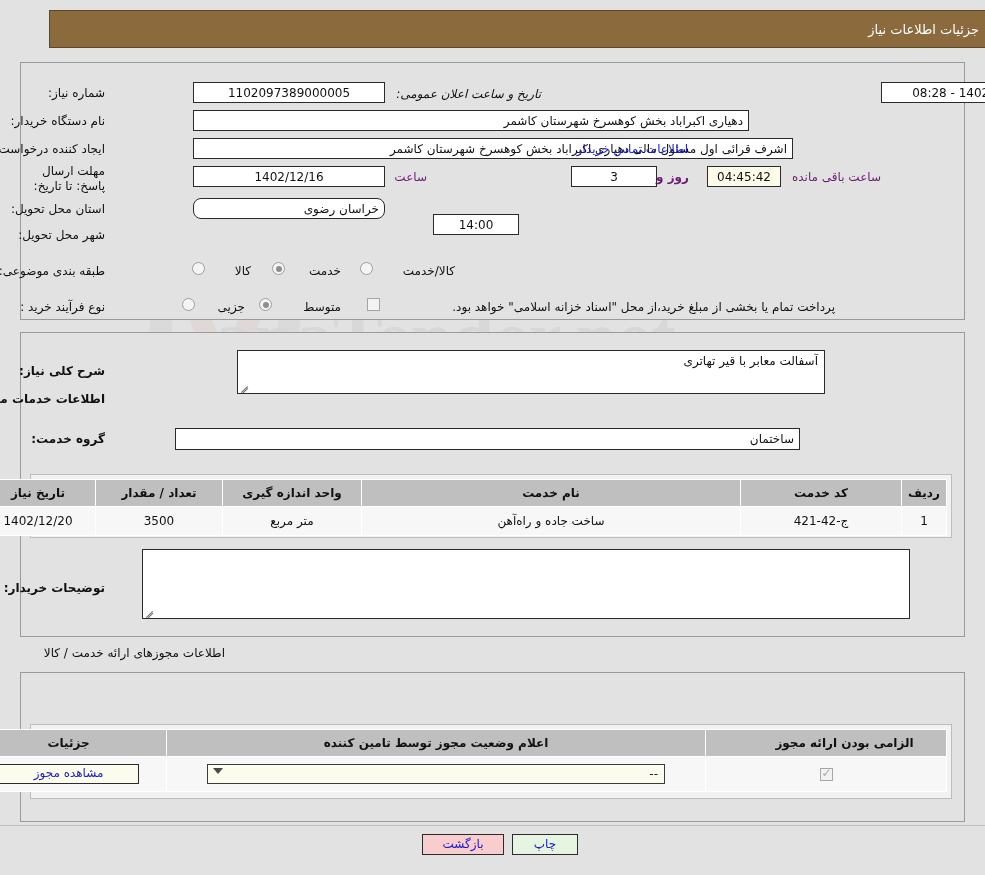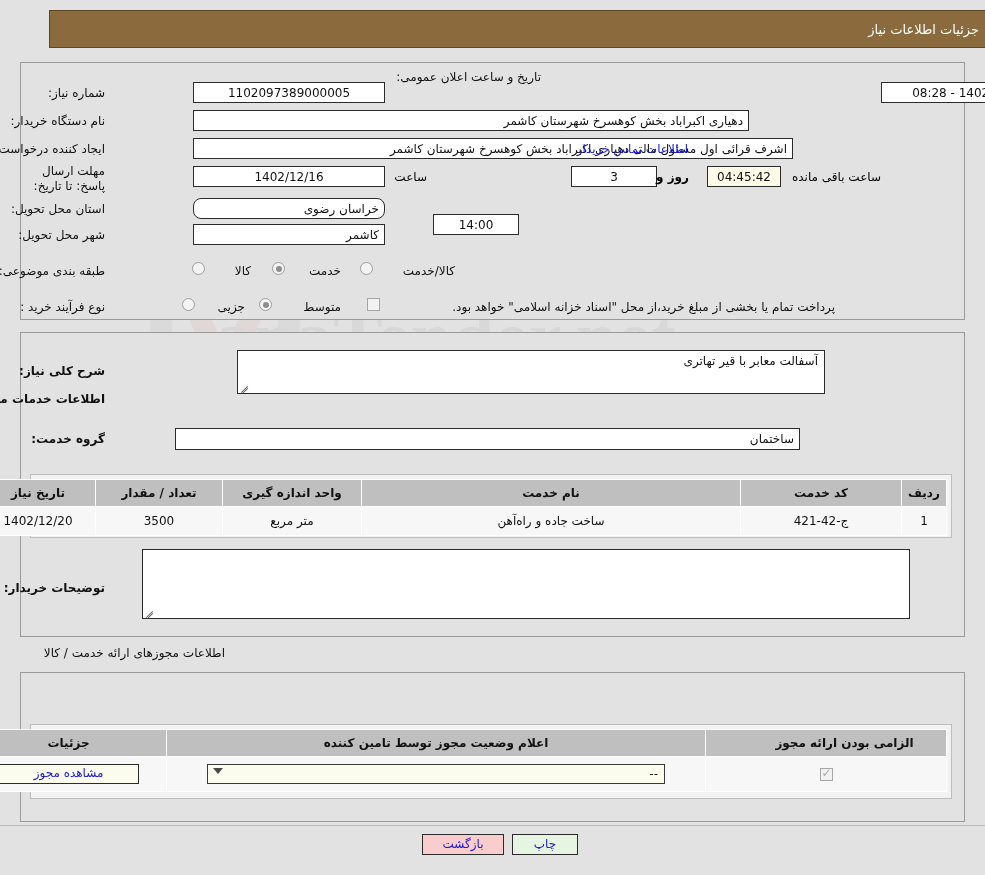--- a/index.html
+++ b/index.html
@@ -131,21 +131,21 @@
     position: absolute;
     color: #1a1ad0;
     font-size: 12px;
     z-index: 4;
     white-space: nowrap;
   }
 
   .plaintext {
     position: absolute;
     font-size: 12px;
-    color: #000000;
+    color: #701a75;
     z-index: 3;
     white-space: nowrap;
     text-align: center;
   }
 
   
   .radio {
     position: absolute;
     width: 13px; height: 13px;
     border-radius: 50%;
@@ -339,21 +339,21 @@
 
   <div class="header-bar">
     <span class="title">جزئیات اطلاعات نیاز</span>
   </div>
 
   <div class="panel" id="panel-top"></div>
 
   <span class="lbl" style="right:880px; top:86px; width:80px;">شماره نیاز:</span>
   <div class="field center" style="right:600px; top:82px; width:192px; height:21px;">1102097389000005</div>
 
-  <span class="lbl" style="right:444px; top:70px;">تاریخ و ساعت اعلان عمومی:</span>
+  <span class="lbl" style="right:444px; top:87px;font-style:italic;">تاریخ و ساعت اعلان عمومی:</span>
 
   <div class="field center" style="left:881px; top:82px; width:178px; height:21px; right:auto;">1402/12/13 - 08:28</div>
 
   <span class="lbl" style="right:880px; top:114px;">نام دستگاه خریدار:</span>
   <div class="field right" style="right:236px; top:110px; width:556px; height:21px;">دهیاری اکبراباد بخش کوهسرخ شهرستان کاشمر</div>
 
   <span class="lbl" style="right:880px; top:142px;">ایجاد کننده درخواست:</span>
   <div class="field right" style="right:192px; top:138px; width:600px; height:21px;">اشرف قرائی اول مسئول مالی دهیاری اکبراباد بخش کوهسرخ شهرستان کاشمر</div>
   <span class="linktext" style="right:297px; top:142px;">اطلاعات تماس خریدار</span>
 
@@ -363,21 +363,20 @@
   <div class="field center" style="right:466px; top:166px; width:86px; height:21px;margin-top:48px;">14:00</div>
   <div class="field center" style="right:328px; top:166px; width:86px; height:21px;">3</div>
   <span class="plaintext" style="right:296px; top:170px;font-weight:bold;">روز و</span>
   <div class="field center cream" style="right:204px; top:166px; width:74px; height:21px;">04:45:42</div>
   <span class="plaintext" style="right:104px; top:170px;">ساعت باقی مانده</span>
 
   <span class="lbl" style="right:880px; top:202px;">استان محل تحویل:</span>
   <div class="field right" style="right:600px; top:198px; width:192px; height:21px;border-radius:8px;">خراسان رضوی</div>
 
   <span class="lbl" style="right:880px; top:228px;">شهر محل تحویل:</span>
-  <div class="field right" style="right:600px; top:224px; width:192px; height:21px;">کاشمر</div>
 
   <span class="lbl" style="right:880px; top:264px;">طبقه بندی موضوعی:</span>
 
   <span class="radio" style="right:780px; top:262px;"></span>
   <span class="radio-lbl" style="right:734px; top:264px;">کالا</span>
 
   <span class="radio checked" style="right:700px; top:262px;"></span>
   <span class="radio-lbl" style="right:644px; top:264px;">خدمت</span>
 
   <span class="radio" style="right:612px; top:262px;"></span>

